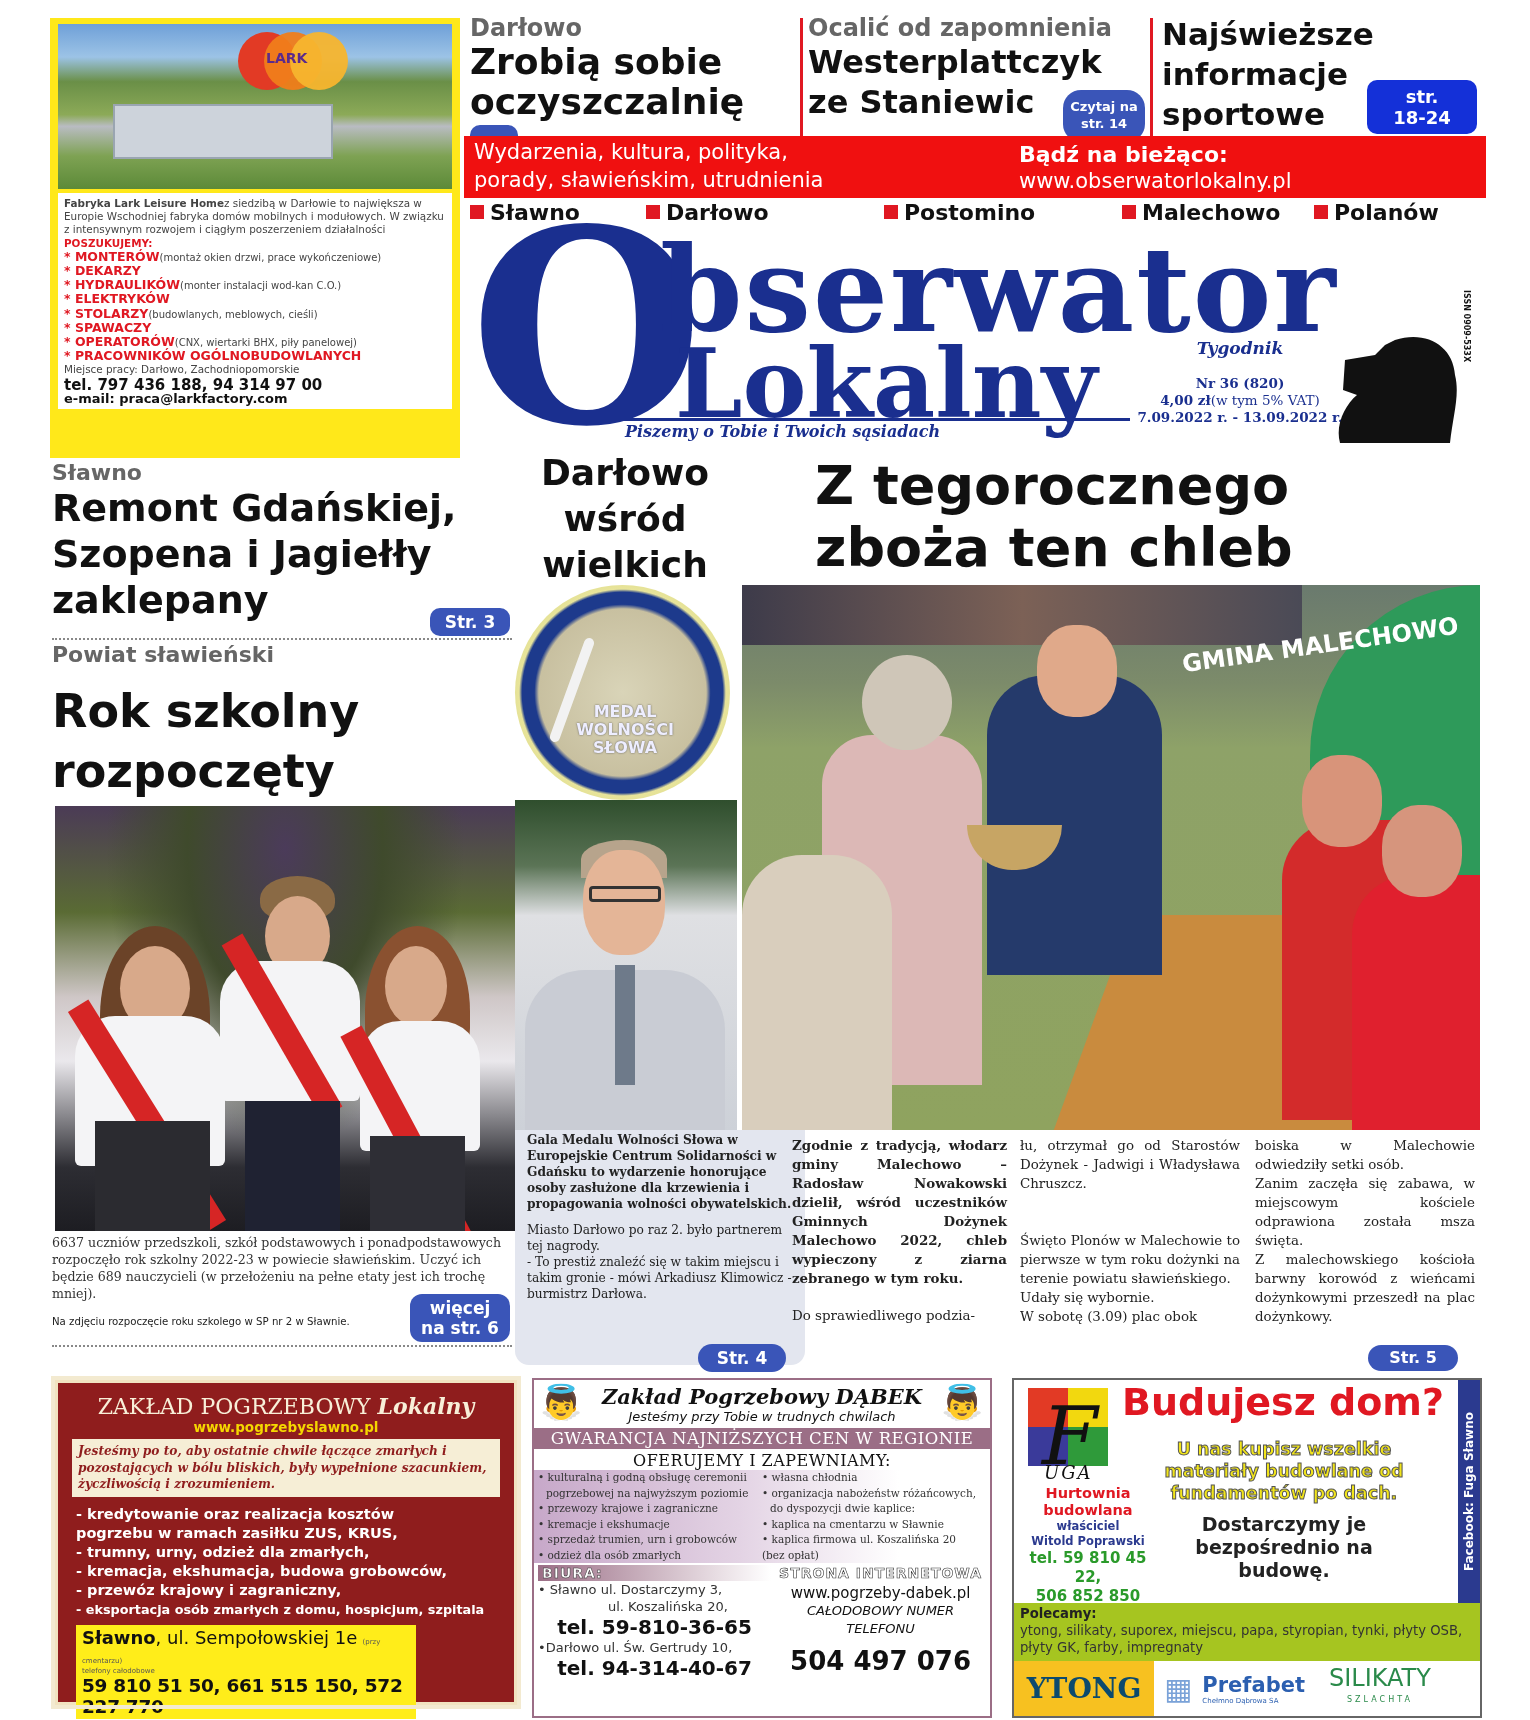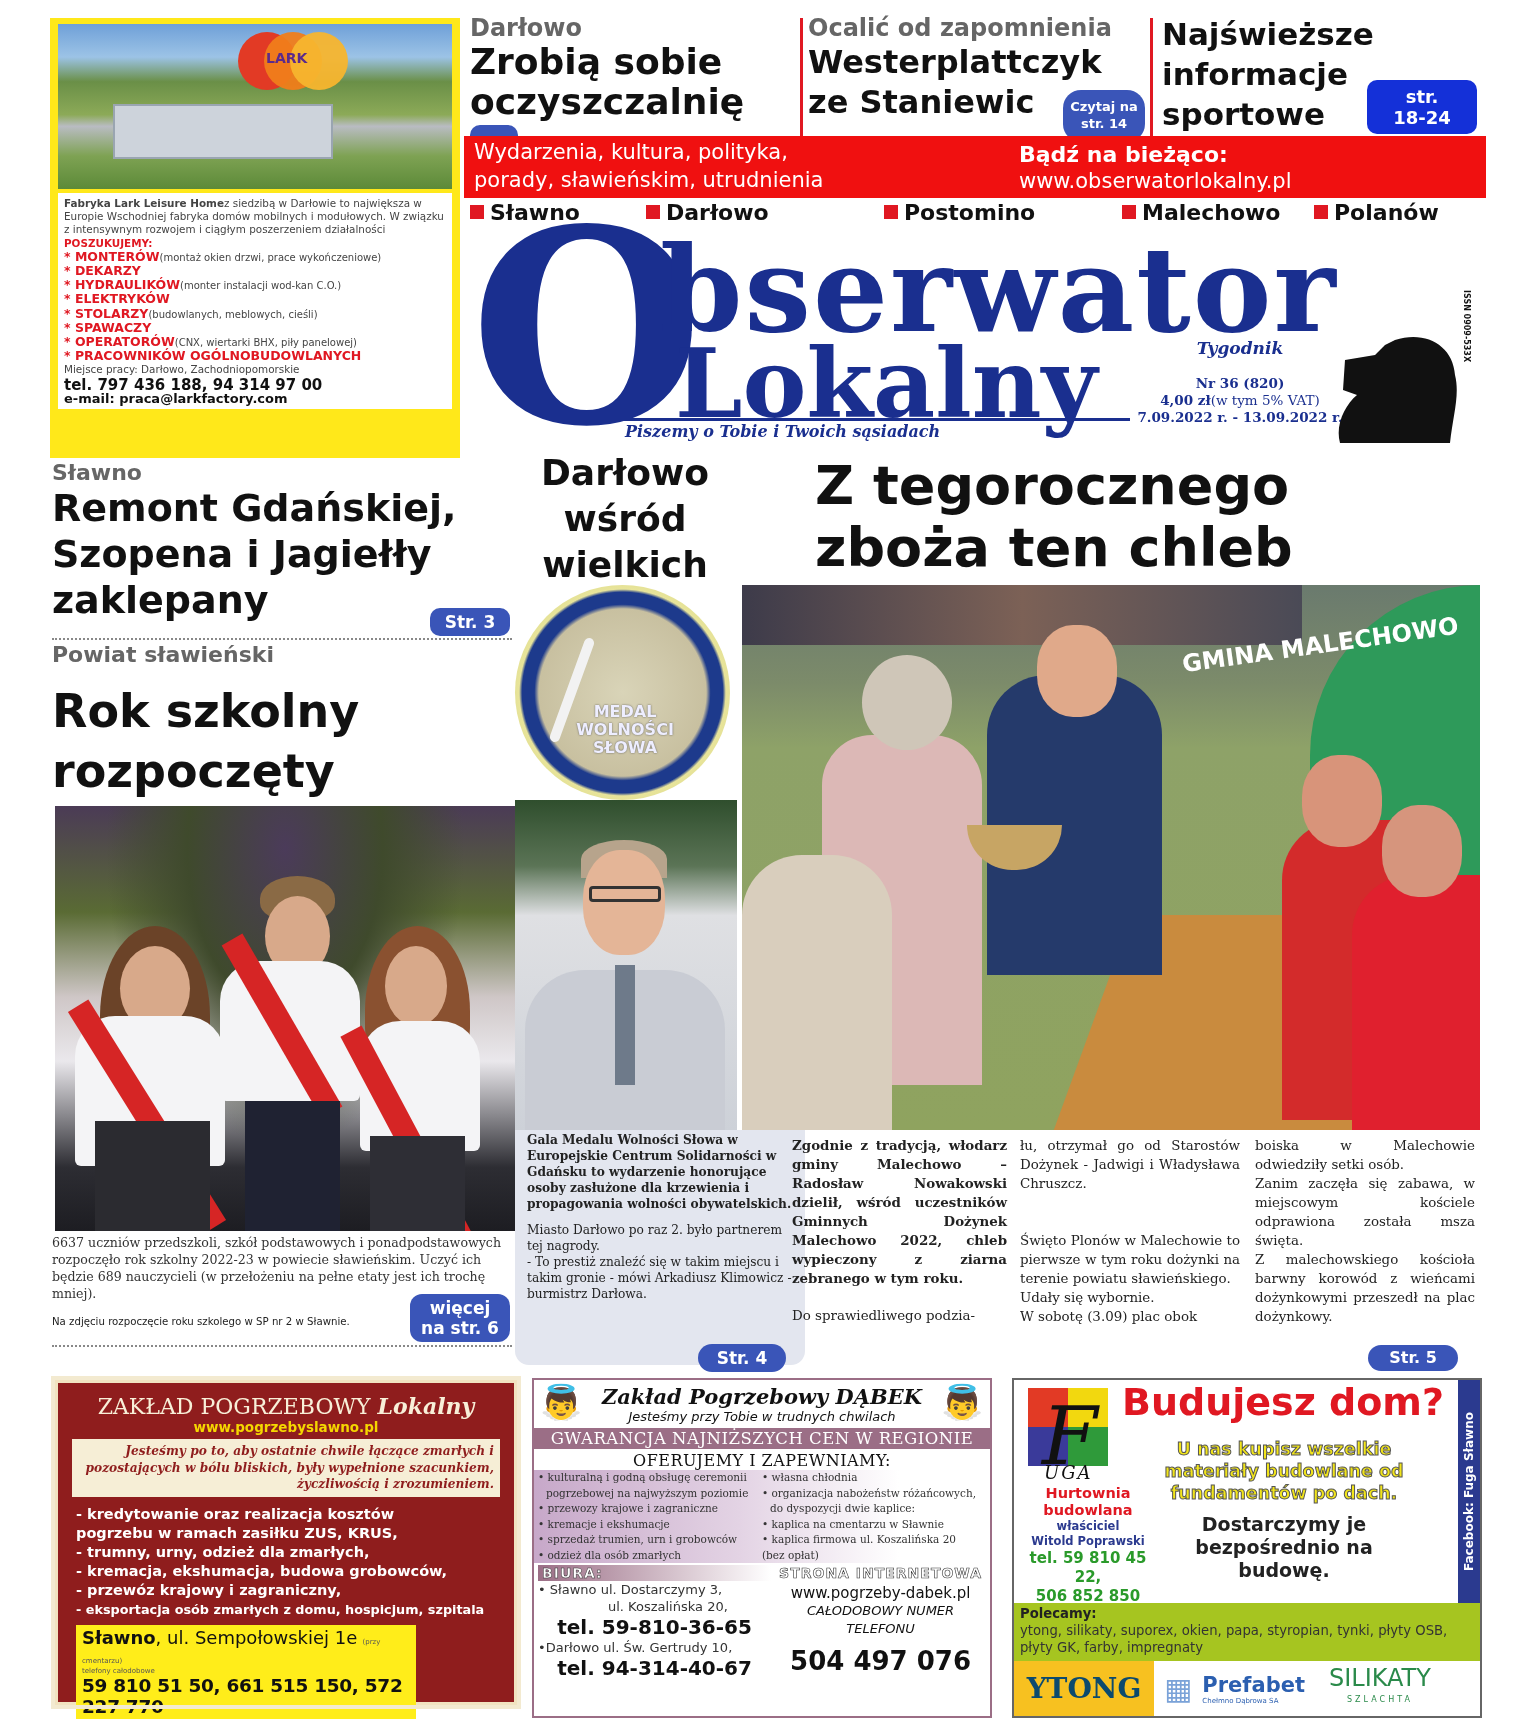--- a/index.html
+++ b/index.html
@@ -84,21 +84,21 @@
 #photo-fest .grey{position:absolute;left:0;top:270px;width:150px;height:280px;background:#d9cebd;border-radius:60px 60px 0 0}
 #photo-fest .basket{position:absolute;left:225px;top:240px;width:95px;height:45px;border-radius:0 0 50px 50px;background:#c7a564}
 #photo-fest .stage{position:absolute;left:0;top:0;width:560px;height:60px;background:linear-gradient(90deg,#3d3b4a,#7c6156,#4a4a56)}
 .cols{font-family:"DejaVu Serif",serif;font-size:13.4px;line-height:19px;color:#222;text-align:justify}
 .cols b{font-weight:bold}
 
 #walczak{left:55px;top:1380px;width:462px;height:325px;background:#8f1d1d;border:3px solid #f1e3c0;outline:4px solid #f3ead0}
 #walczak .title{color:#f8efd8;font-family:"DejaVu Serif",serif;font-size:22px;text-align:center;margin-top:10px}
 #walczak .title i{font-style:italic;font-weight:bold}
 #walczak .url{color:#f5d700;font-weight:bold;font-size:13.5px;text-align:center}
-#walczak .cream{background:#f6eed6;margin:4px 14px 0;padding:4px 6px;color:#8f1d1d;font-family:"DejaVu Serif",serif;font-style:italic;font-weight:bold;font-size:12.2px;line-height:16.5px;text-align:right}
+#walczak .cream{background:#f6eed6;margin:4px 14px 0;padding:4px 6px;color:#8f1d1d;font-family:"DejaVu Serif",serif;font-style:italic;font-weight:bold;font-size:12.2px;line-height:16.5px;text-align:left}
 #walczak ul{list-style:none;color:#fff;font-weight:bold;font-size:14.5px;line-height:19px;padding:8px 18px 4px}
 #walczak ul li.small{font-size:12.8px}
 #walczak .addr{background:#ffed1a;margin:2px 18px 0;padding:2px 6px;color:#111;width:340px}
 #walczak .addr .c{font-size:18px}
 #walczak .addr b{font-size:18px}
 #walczak .addr .tiny{font-size:7px;color:#555}
 #walczak .addr .ph{font-weight:bold;font-size:18.5px;letter-spacing:-0.3px}
 #dabek{left:532px;top:1378px;width:460px;height:340px;border:2px solid #9b6e86;background:#fff}
 #dabek .t1{font-family:"DejaVu Serif",serif;font-style:italic;font-weight:bold;font-size:21px;text-align:center;margin-top:4px}
 #dabek .t2{font-style:italic;font-size:13px;text-align:center}
@@ -413,21 +413,21 @@
     <div class="tel">tel. 59 810 45 22,</div>
     <div class="tel">506 852 850</div>
     <div class="street">ul. Polanowska 41a</div>
   </div>
   <div class="q">Budujesz dom?</div>
   <div class="yellow">U nas kupisz wszelkie materiały budowlane od fundamentów po dach.</div>
   <div class="deliver">Dostarczymy je bezpośrednio na budowę.</div>
   <div class="fb">Facebook: Fuga Sławno</div>
   <div class="pol">
     <b>Polecamy:</b>
-    <div>ytong, silikaty, suporex, okien, papa, styropian, tynki, płyty OSB, płyty GK, farby, impregnaty</div>
+    <div>ytong, silikaty, suporex, miejscu, papa, styropian, tynki, płyty OSB, płyty GK, farby, impregnaty</div>
   </div>
   <div class="brands">
     <div class="ytong">YTONG</div>
     <span style="margin-left:10px;font-size:30px;color:#7aa2d8">▦</span>
     <div class="pref"><span>Prefabet</span><small>Chełmno Dąbrowa SA</small></div>
     <div class="sil"><span>SILIKATY</span><small>SZLACHTA</small></div>
   </div>
 </div>
 
 </body></html>

